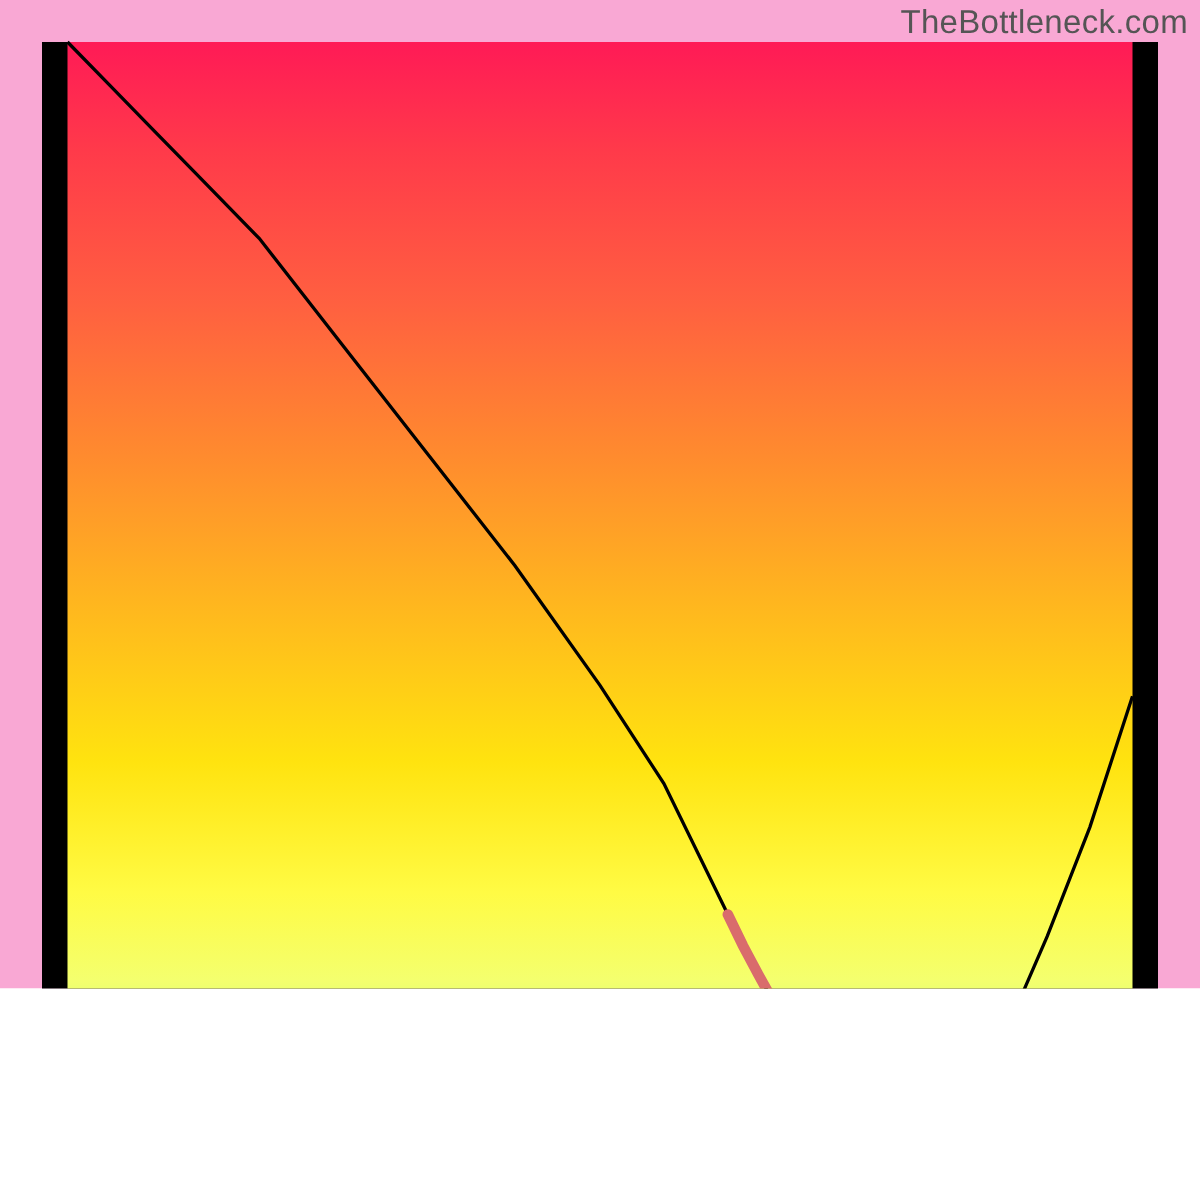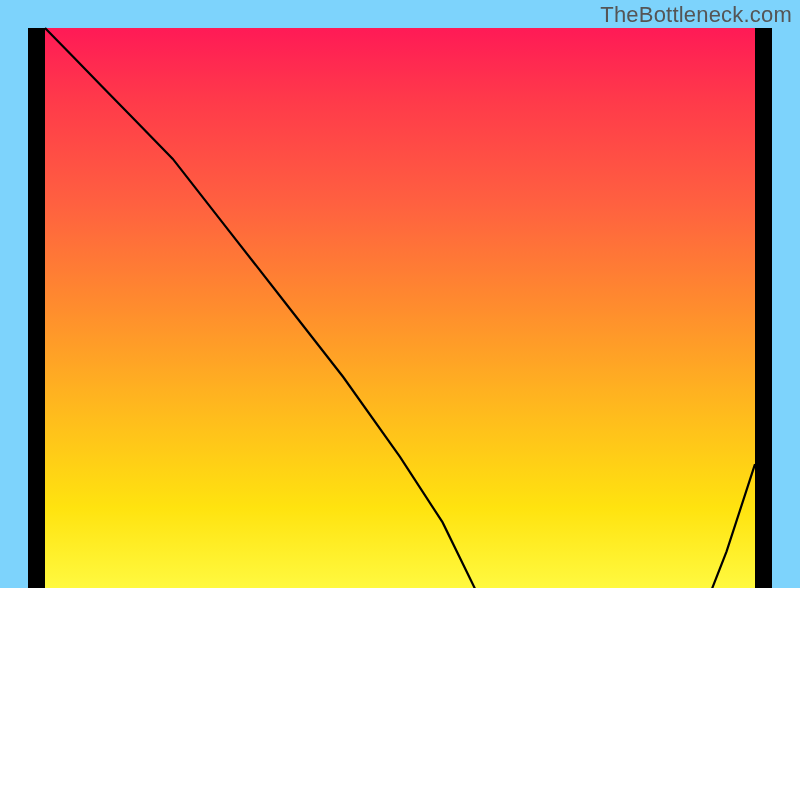--- a/index.html
+++ b/index.html
@@ -3,23 +3,23 @@
 <meta charset="utf-8">
 <style>
   body {
     margin: 0;
     padding: 0;
     background: #fff;
     font-family: Arial, Helvetica, sans-serif;
   }
   .outer {
     width: 800px;
-    height: 588px;
+    height: 659px;
     position: relative;
-    background: #7dd3fc;
+    background: #f9a8d4;
   }
   .watermark {
     position: absolute;
     top: 2px;
     right: 8px;
     color: #555;
     font-size: 22px;
     font-weight: 400;
     letter-spacing: 0.2px;
   }

